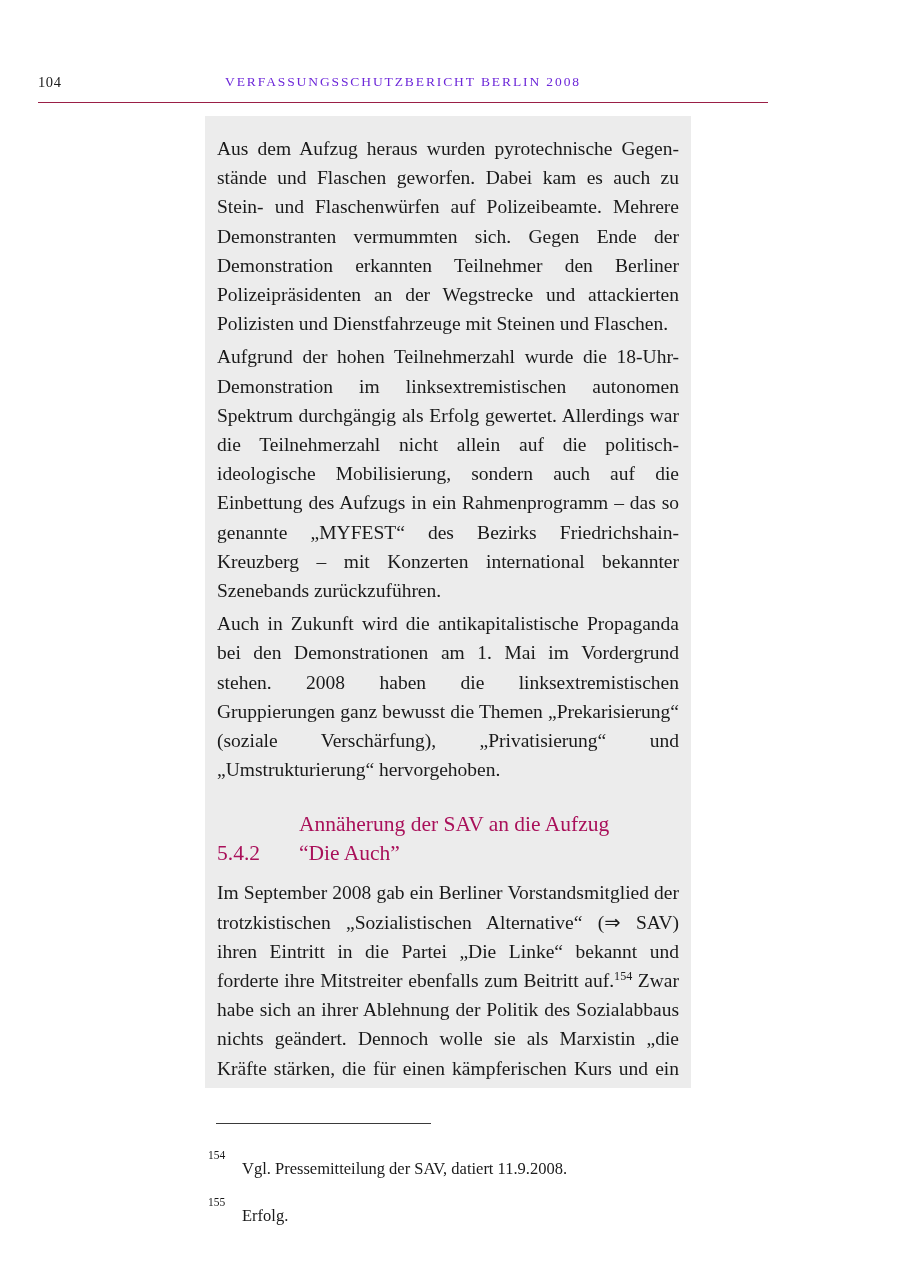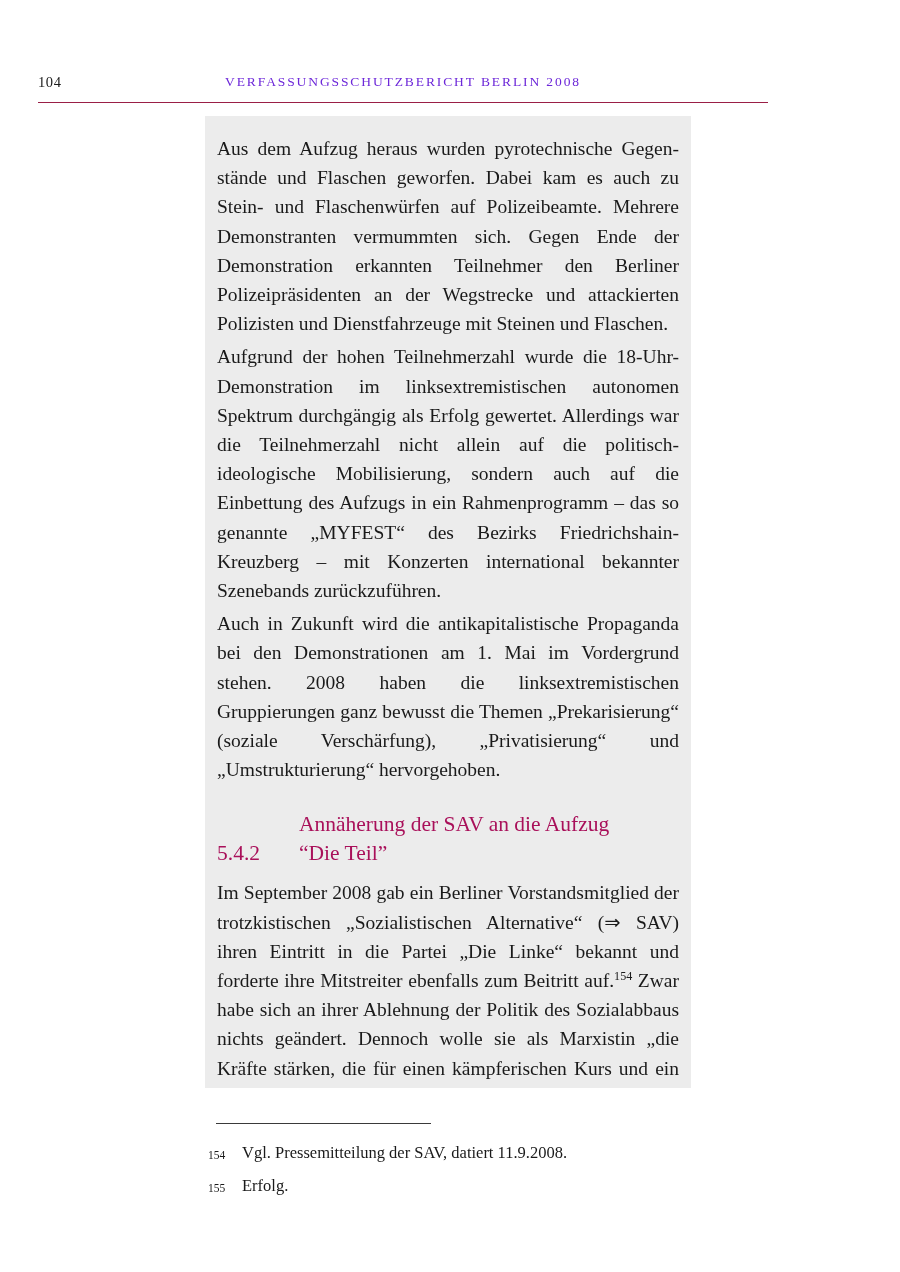--- a/index.html
+++ b/index.html
@@ -137,20 +137,21 @@
   }
   .fn .fnum {
     width: 34px;
     flex: 0 0 34px;
     font-size: 11.5px;
     padding-top: 2px;
     text-align: left;
   }
   .fn .ftxt {
     flex: 1 1 auto;
+    margin-top: 16px;
   }
 </style>
 </head>
 <body>
 
 <div class="page">
 
   <div class="header">
     <span class="folio">104</span>
     <span class="runhead">VERFASSUNGSSCHUTZBERICHT BERLIN 2008</span>
@@ -160,21 +161,21 @@
   <div class="textblock">
     <div class="inner">
       <p class="body">Aus dem Aufzug heraus wurden pyrotechnische Gegen­stände und Flaschen geworfen. Dabei kam es auch zu Stein- und Flaschenwürfen auf Polizeibeamte. Mehrere Demons­tranten vermummten sich. Gegen Ende der Demonstration erkannten Teilnehmer den Berliner Polizeipräsidenten an der Wegstrecke und attackierten Polizisten und Dienstfahrzeuge mit Steinen und Flaschen.</p>
       <p class="body">Aufgrund der hohen Teilnehmerzahl wurde die 18-Uhr-Demonstration im linksextremistischen autonomen Spektrum durchgängig als Erfolg gewertet. Allerdings war die Teil­nehmerzahl nicht allein auf die politisch-ideologische Mobilisierung, sondern auch auf die Einbettung des Aufzugs in ein Rahmenprogramm – das so genannte „MYFEST“ des Bezirks Friedrichshain-Kreuzberg – mit Konzerten inter­national bekannter Szenebands zurückzuführen.</p>
       <p class="body">Auch in Zukunft wird die antikapitalistische Propaganda bei den Demonstrationen am 1. Mai im Vordergrund stehen. 2008 haben die linksextremistischen Gruppierungen ganz bewusst die Themen „Prekarisierung“ (soziale Verschär­fung), „Privatisierung“ und „Umstrukturierung“ hervor­gehoben.</p>
 
       <div class="heading">
         <span class="num">5.4.2</span>
         <span class="txt">
           <span>Annäherung der SAV an die Aufzug</span><br>
-          <span>“Die Teil”</span>
+          <span>“Die Auch”</span>
         </span>
       </div>
 
       <p class="body"><span>Im September 2008 gab ein Berliner Vorstandsmitglied der trotzkistischen „Sozialistischen Alternative“ (⇒ SAV) ihren Eintritt in die Partei „Die Linke“ bekannt und forderte ihre Mitstreiter ebenfalls zum Beitritt auf.</span><sup>154</sup><span> Zwar habe sich an ihrer Ablehnung der Politik des Sozialabbaus nichts ge­ändert. Dennoch wolle sie als Marxistin „die Kräfte stärken, die für einen kämpferischen Kurs und ein sozialistisches Programm eintreten“.</span><sup>155</sup></p>
 
     </div>
   </div>
 
   <div class="fn-rule"></div>
   <div class="footnotes">

